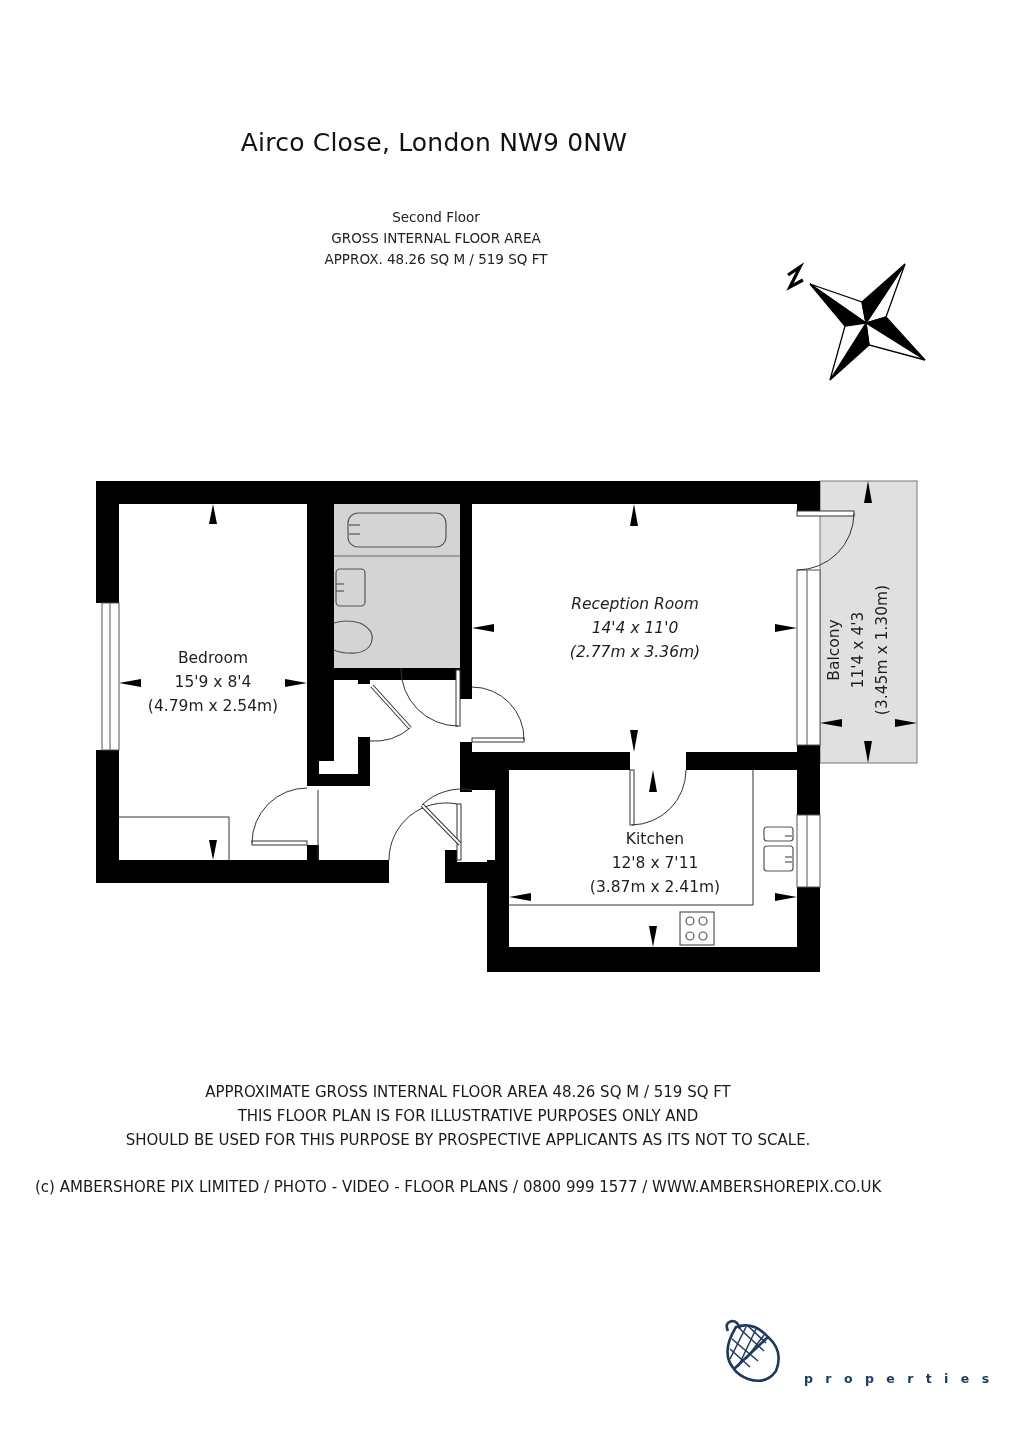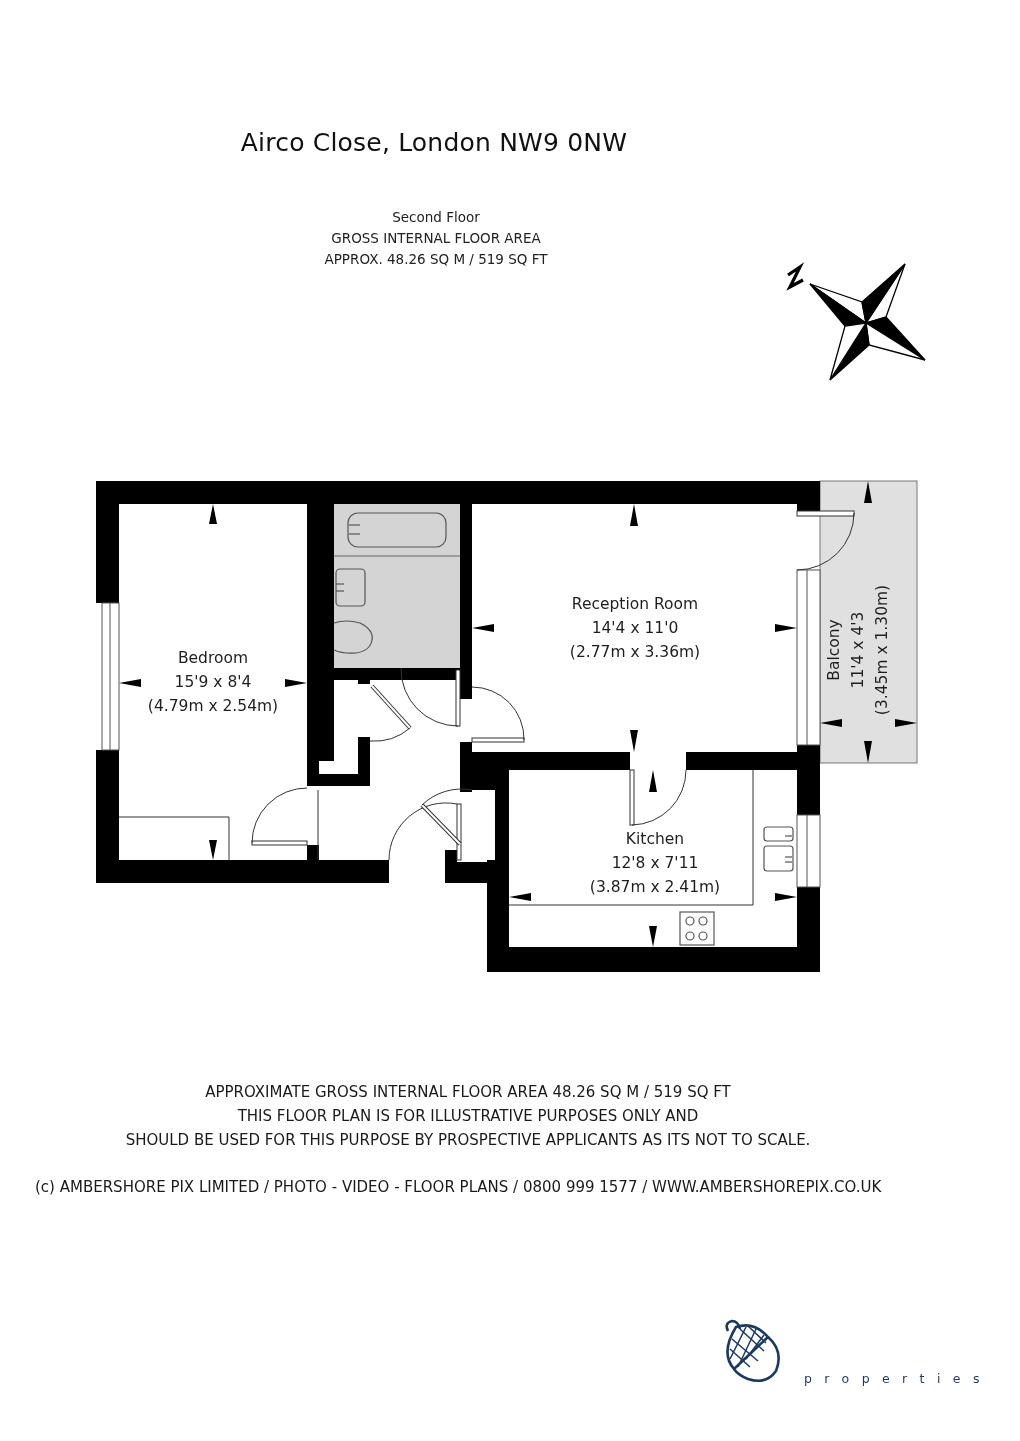--- a/index.html
+++ b/index.html
@@ -45,21 +45,21 @@
     }
     .room-label {
       position: absolute;
       text-align: center;
       font-size: 15.5px;
       line-height: 24px;
       color: #1e1e1e;
       white-space: nowrap;
     }
     .room-label.bedroom { left: 133px; top: 646px; width: 160px; }
-    .room-label.reception { left: 545px; top: 592px; width: 180px; }
+    .room-label.reception { left: 545px; top: 592px; width: 180px; font-style: italic; }
     .room-label.kitchen { left: 575px; top: 827px; width: 160px; }
     .room-label.balcony {
       left: 768px; top: 614px; width: 180px; height: 72px;
       transform: rotate(-90deg);
       transform-origin: 50% 50%;
     }
     .disclaimer {
       position: absolute;
       top: 1080px;
       left: 0;
@@ -93,21 +93,21 @@
       font-weight: bold;
       font-size: 56px;
       letter-spacing: 1px;
       color: #1c3a5e;
     }
     .logo-sub {
       position: absolute;
       left: 86px;
       top: 58px;
       font-family: "DejaVu Sans", sans-serif;
-      font-weight: normal;
+      font-weight: bold;
       font-size: 12.5px;
       letter-spacing: 12.4px;
       color: #1c3a5e;
     }
     .logo-icon {
       position: absolute;
       left: 0;
       top: 4px;
       width: 72px;
       height: 72px;

